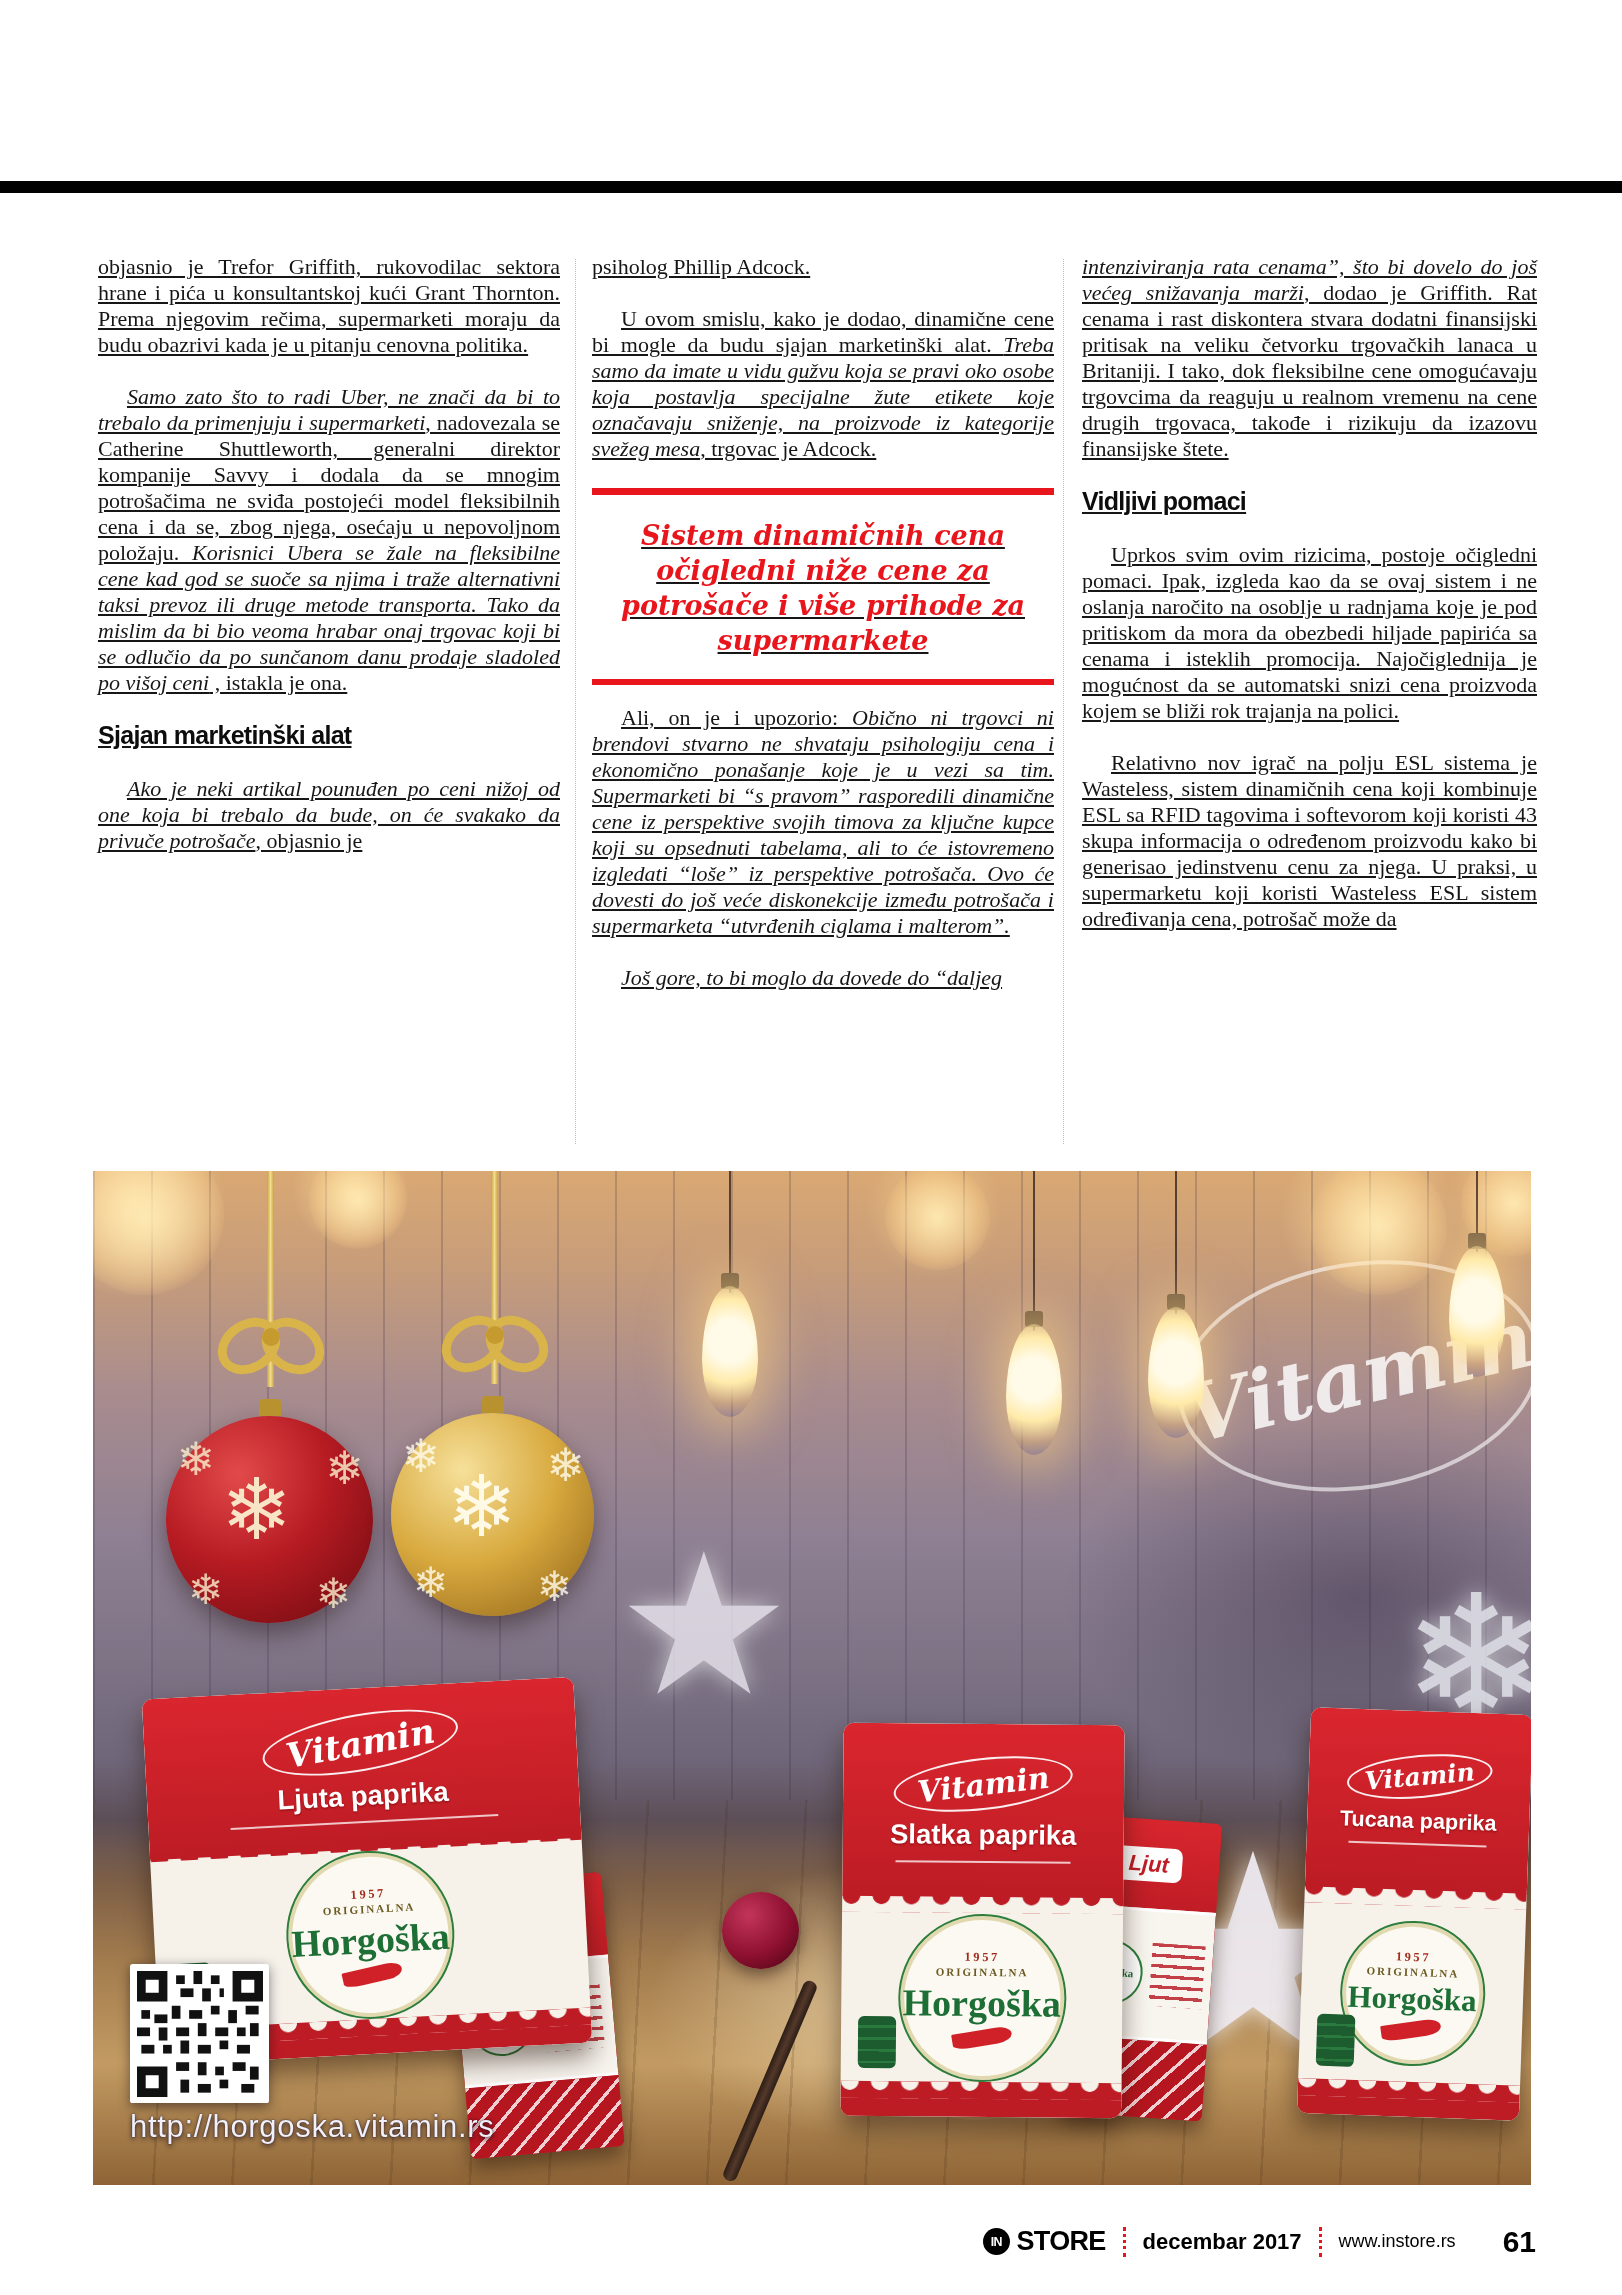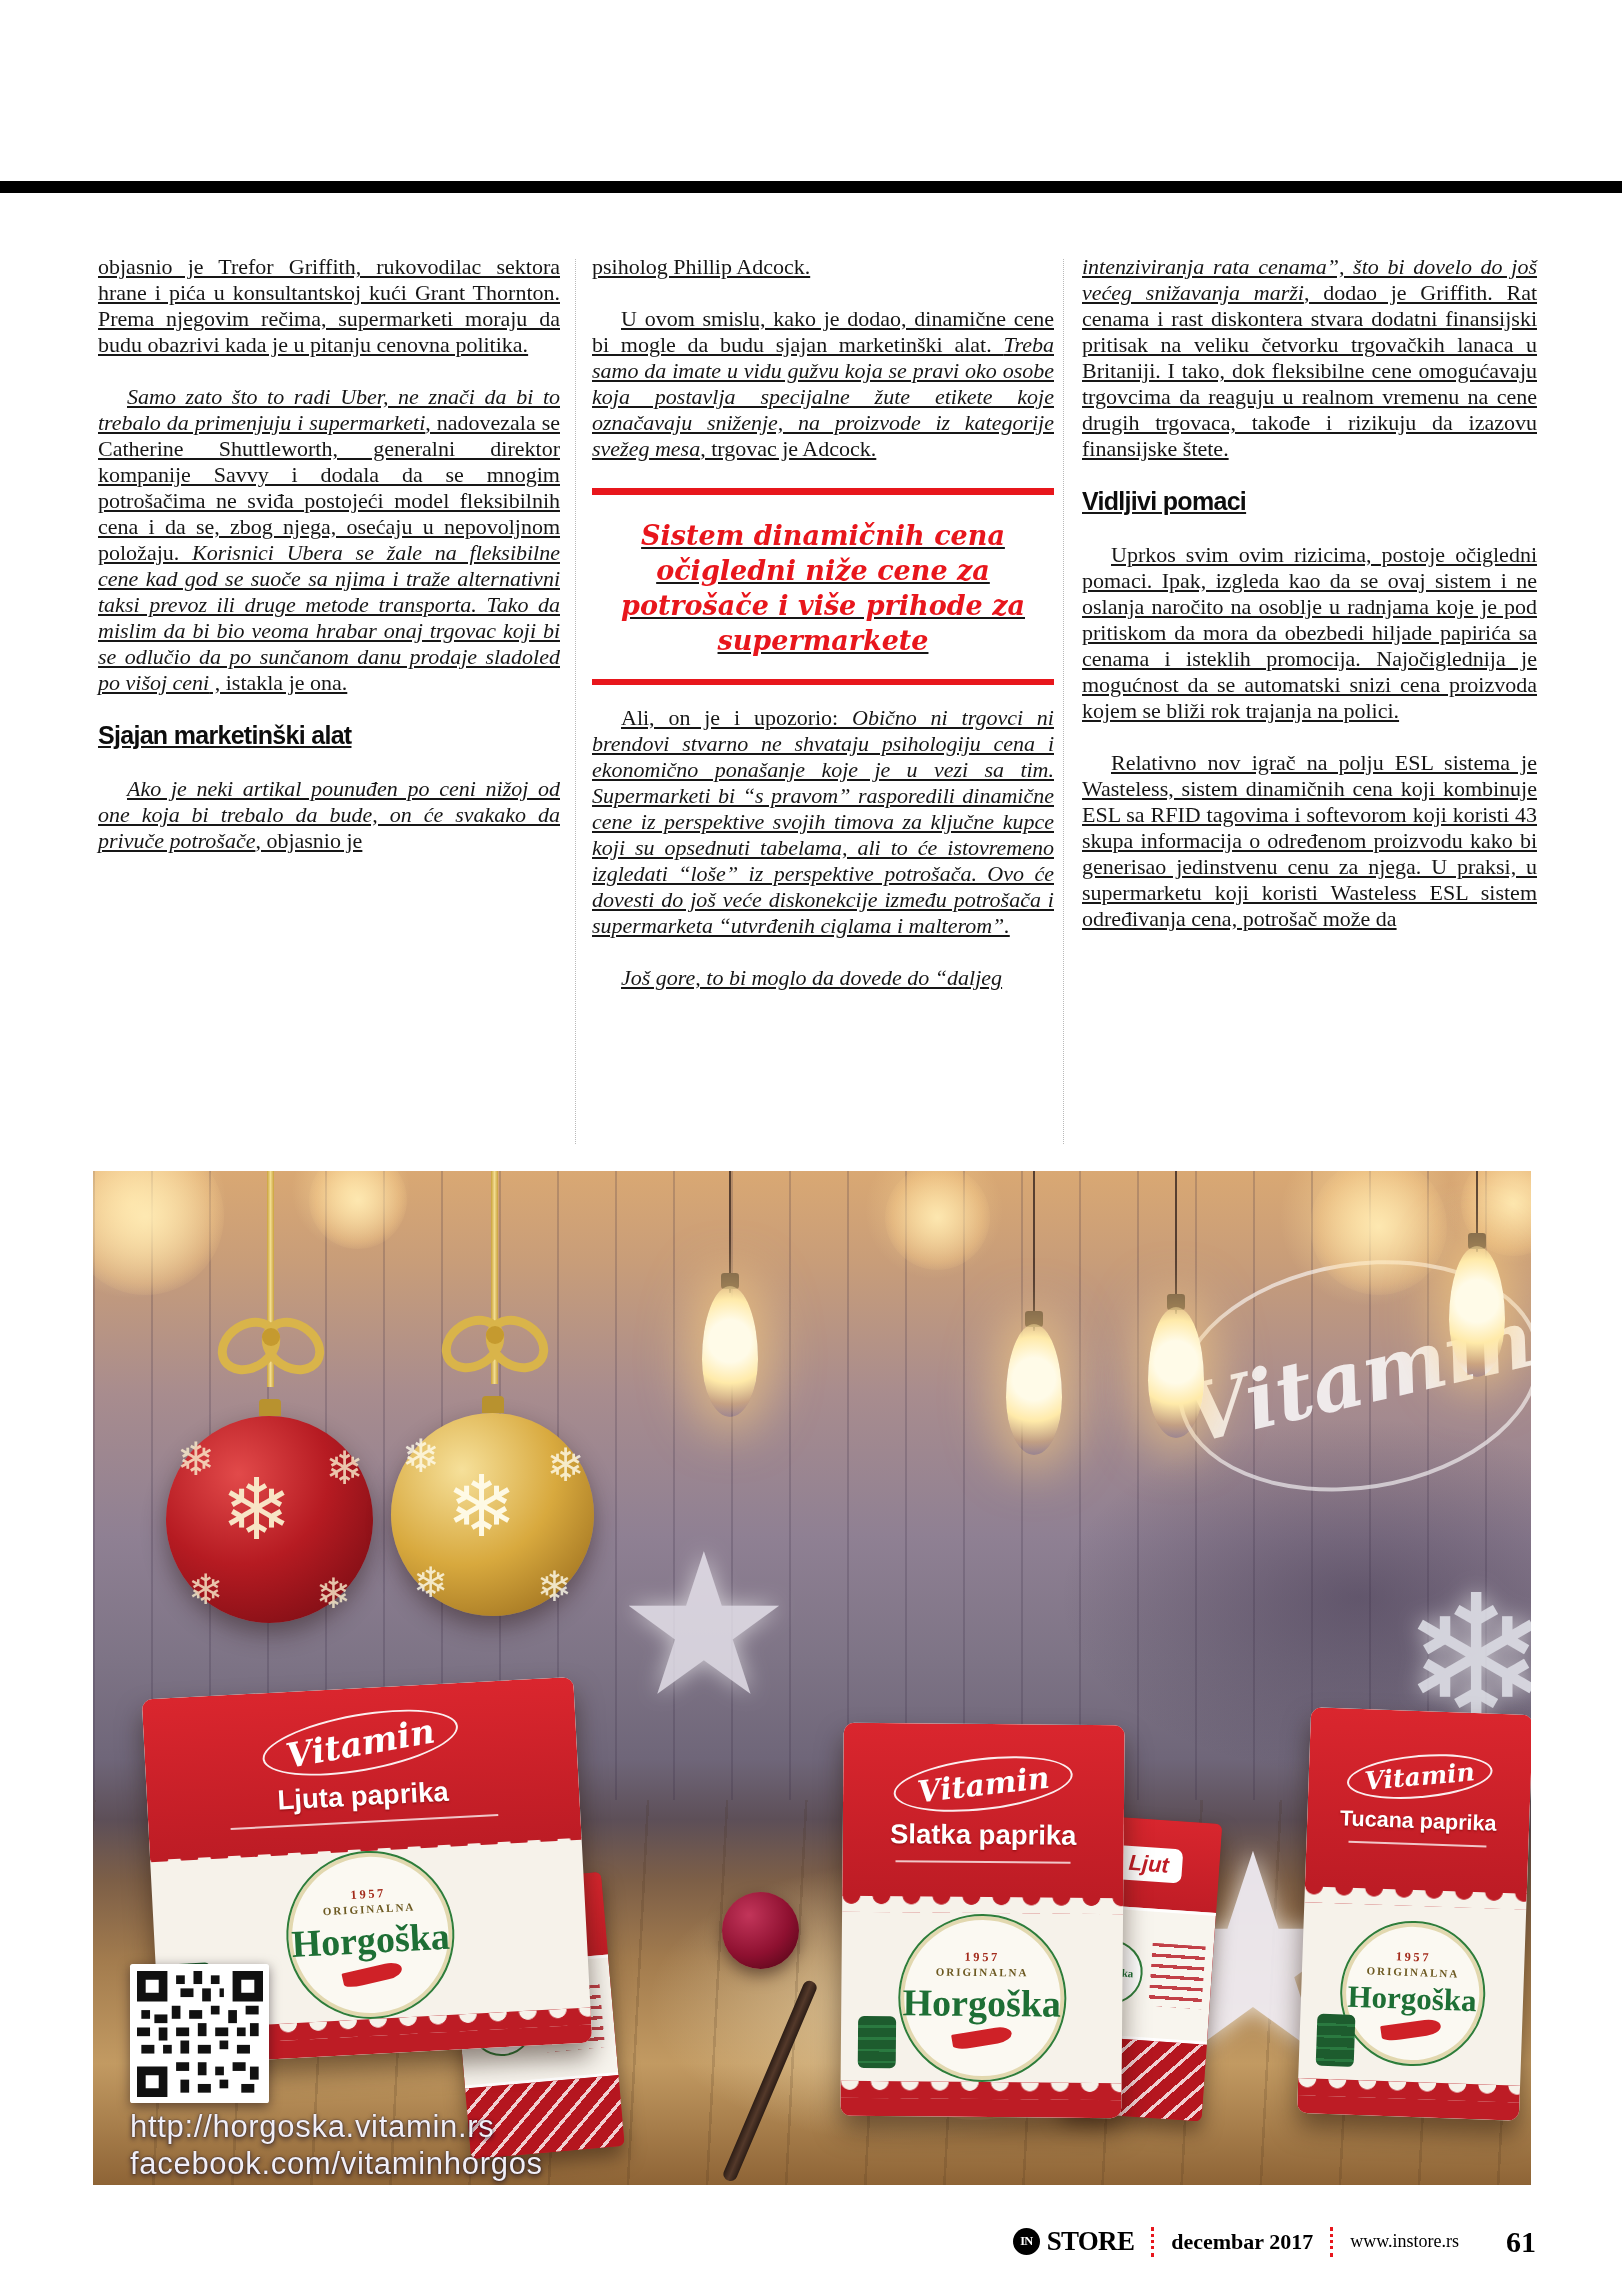--- a/index.html
+++ b/index.html
@@ -21,21 +21,21 @@
   .para em{font-style:italic;}
   .subhead{font-family:"Liberation Sans",sans-serif;font-weight:700;font-size:25px;
            letter-spacing:-0.7px;margin:10.5px 0 27.5px 0;color:#0d0d0d;}
   .red-rule{height:6.5px;background:#e8161c;margin:17px 0 19.6px 0;}
   .pull-quote{font-family:"DejaVu Serif",serif;font-style:italic;font-weight:600;
               color:#e8161c;font-size:27px;line-height:35px;text-align:center;
               text-indent:0;margin:3.9px 0 6.5px 0;padding:3.9px 18.3px;}
 
   
   .footer{position:absolute;top:2222px;right:87px;height:39px;display:flex;align-items:center;gap:17px;
-          font-family:Liberation Serif, serif;color:#000;}
+          font-family:Liberation Sans, sans-serif;color:#000;}
   .logo-wrap{display:flex;align-items:center;gap:6.5px;}
   .logo-circle{width:27.5px;height:27.5px;border-radius:50%;background:#000;color:#fff;
                display:flex;align-items:center;justify-content:center;
                font-size:12.4px;font-weight:700;letter-spacing:-0.7px;}
   .logo-store{font-size:27px;font-weight:900;letter-spacing:-0.7px;}
   .dot-sep{height:30px;border-left:3.3px dotted #e8161c;}
   .footer-issue{font-size:22px;font-weight:700;}
   .footer-site{font-size:18px;font-weight:400;}
   .footer-page{font-size:30px;font-weight:900;margin-left:30px;}
 
@@ -324,21 +324,20 @@
           <rect x="22" y="21" width="3" height="2"></rect>
         <rect x="26" y="22" width="2" height="3"></rect>
           <rect x="10" y="25" width="2" height="3"></rect>
         <rect x="14" y="26" width="3" height="2"></rect>
           <rect x="19" y="25" width="2" height="2"></rect>
         <rect x="24" y="26" width="3" height="2"></rect>
       </g>
     </svg>
   </div>
   <div class="ad-url url-web">http://horgoska.vitamin.rs</div>
-  <div class="ad-url url-fb">facebook.com/vitaminhorgos</div>
 <div class="spicebox box1">
       <div class="box-top">
         <div class="box-pill"><span class="box-pill-text">Ljut</span></div>
       </div>
       <div class="box-mid">
         <div class="mini-seal">
           <div class="mini-seal-name">Horgoška</div>
         </div>
         <div class="box-lines"></div>
       </div>

